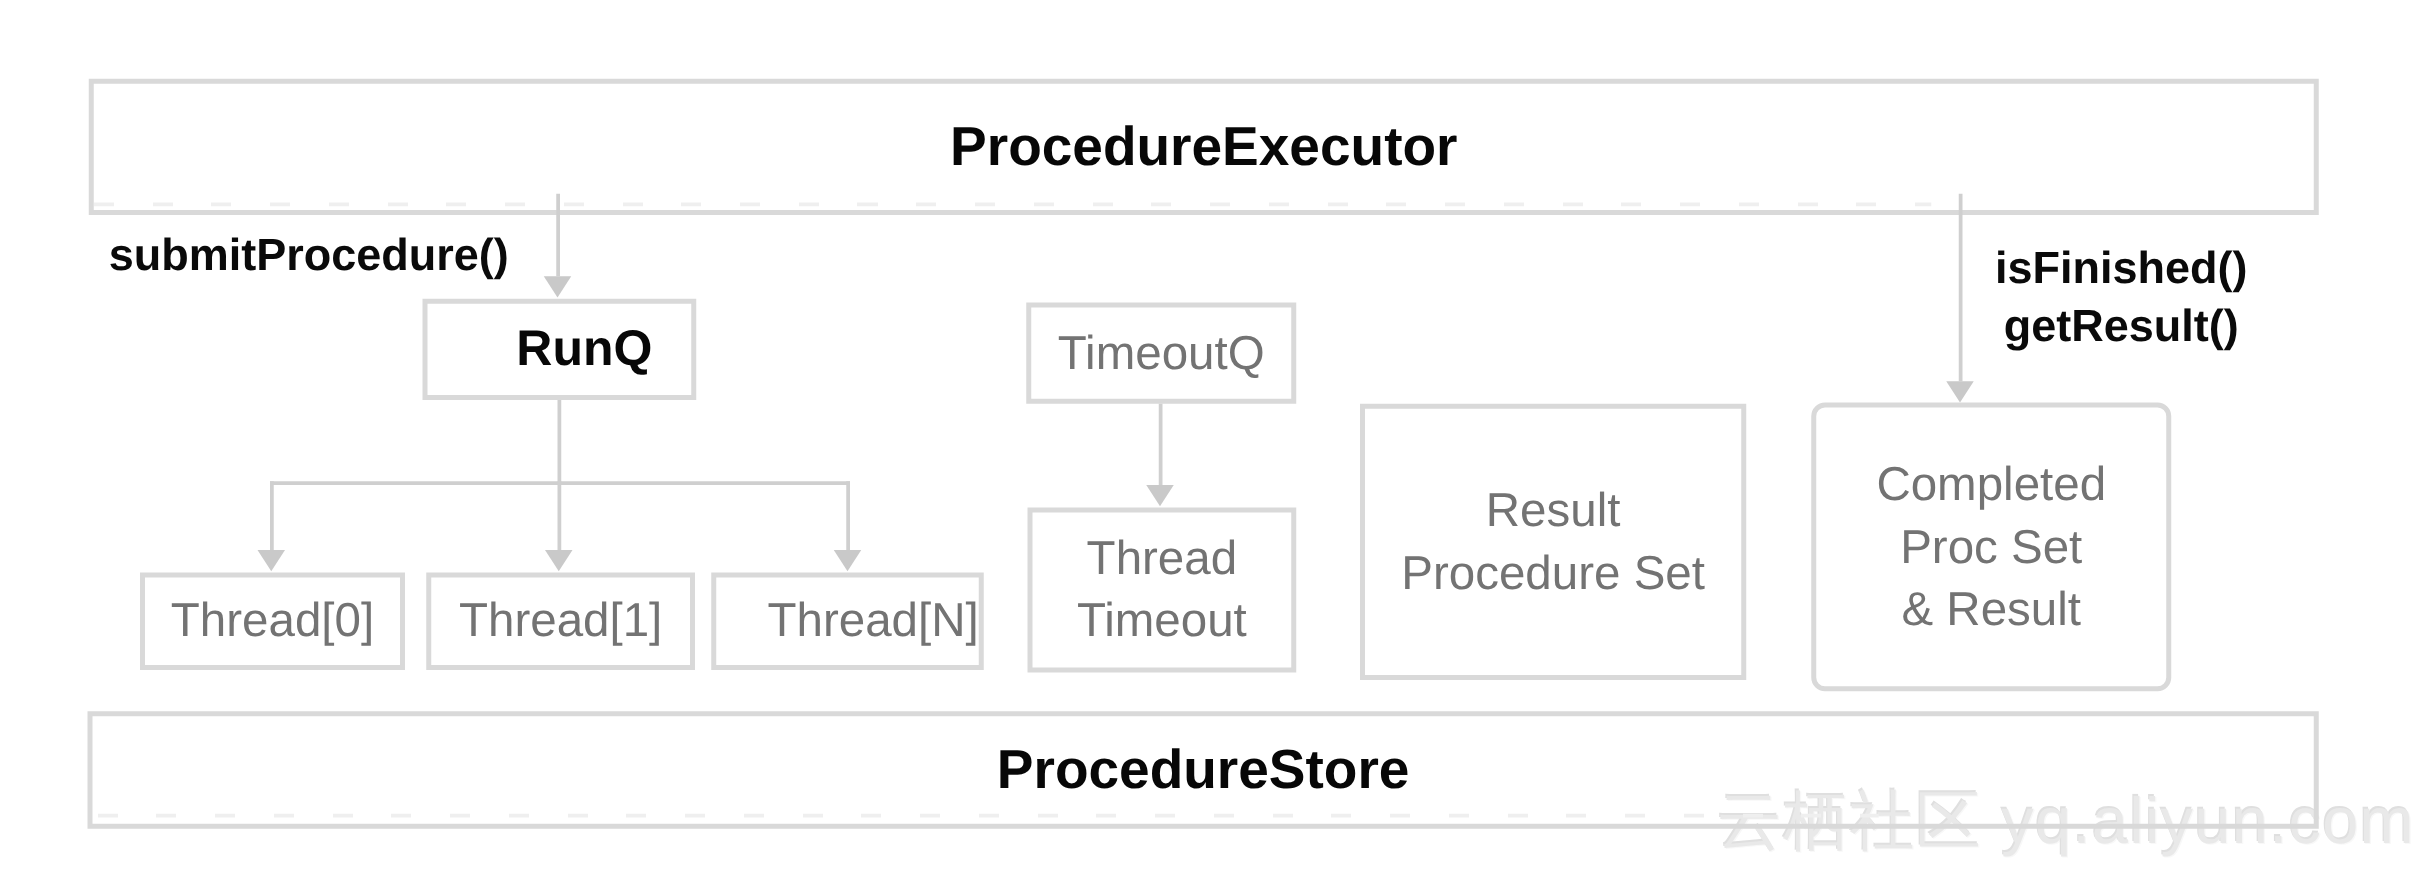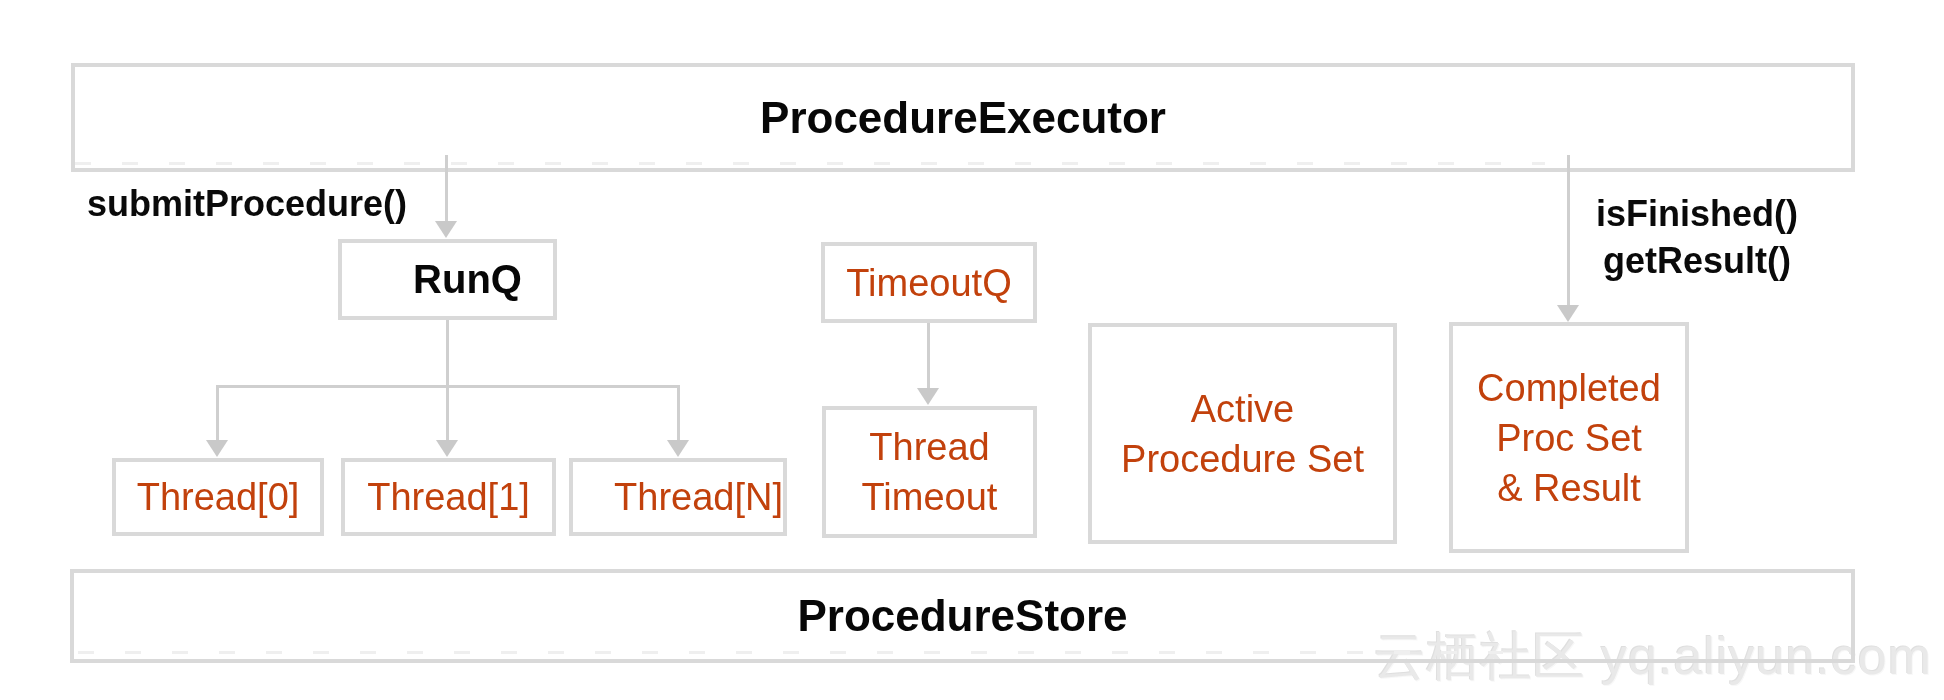--- a/index.html
+++ b/index.html
@@ -5,21 +5,21 @@
   html,body{margin:0;padding:0;background:#ffffff;}
   #stage{
     position:relative;width:1944px;height:700px;background:#ffffff;
     overflow:hidden;font-family:"Liberation Sans",sans-serif;
   }
   .node{
     position:absolute;box-sizing:border-box;border:4px solid #d9d9d9;
     background:transparent;display:flex;align-items:center;justify-content:center;
     flex-direction:column;text-align:center;z-index:2;
   }
-  .node .txt{color:#c2410c;font-size:38px;line-height:50px;white-space:nowrap;}
+  .node .txt{color:#737373;font-size:38px;line-height:50px;white-space:nowrap;}
   .node .txt-bold{color:#070707;font-weight:bold;font-size:40px;white-space:nowrap;}
   .banner-label{color:#070707;font-weight:bold;font-size:44px;white-space:nowrap;}
   .edge{position:absolute;background:#cfcfcf;z-index:2;}
   .arrowhead{
     position:absolute;width:0;height:0;z-index:2;
     border-left:11px solid transparent;border-right:11px solid transparent;
     border-top:17px solid #c9c9c9;
   }
   .edge-label{
     position:absolute;color:#0a0a0a;font-weight:bold;font-size:36px;
@@ -36,21 +36,21 @@
   }
   
   #n-executor{left:71px;top:63px;width:1784px;height:109px;}
   #n-runq{left:338px;top:239px;width:219px;height:81px;padding-left:40px;}
   #n-timeoutq{left:821px;top:242px;width:216px;height:81px;}
   #n-thread0{left:112px;top:458px;width:212px;height:78px;}
   #n-thread1{left:341px;top:458px;width:215px;height:78px;}
   #n-threadN{left:569px;top:458px;width:218px;height:78px;align-items:flex-end;}
   #n-timeout-thread{left:822px;top:406px;width:215px;height:132px;}
   #n-active{left:1088px;top:323px;width:309px;height:221px;}
-  #n-completed{left:1449px;top:322px;width:240px;height:231px;}
+  #n-completed{left:1449px;top:322px;width:288px;height:231px;border-radius:11px;}
   #n-store{left:70px;top:569px;width:1785px;height:94px;}
 </style>
 </head>
 <body>
 
 <div id="stage">
 
   <div class="watermark">云栖社区 yq.aliyun.com</div>
   <div class="dash-row" style="left:75px;top:162px;width:1470px;"></div>
   <div class="dash-row" style="left:78px;top:651px;width:1425px;"></div>
@@ -97,21 +97,21 @@
     <span class="txt">TimeoutQ</span>
   </div>
   <div class="edge" style="left:927px;top:323px;width:3px;height:65px;"></div>
   <div class="arrowhead" style="left:917px;top:388px;"></div>
   <div class="node" id="n-timeout-thread">
     <span class="txt">Thread</span>
     <span class="txt">Timeout</span>
   </div>
 
   <div class="node" id="n-active">
-    <span class="txt">Active</span>
+    <span class="txt">Result</span>
     <span class="txt">Procedure Set</span>
   </div>
 
   <div class="node" id="n-completed">
     <span class="txt">Completed</span>
     <span class="txt">Proc Set</span>
     <span class="txt">&amp; Result</span>
   </div>
 
   <div class="node" id="n-store">

